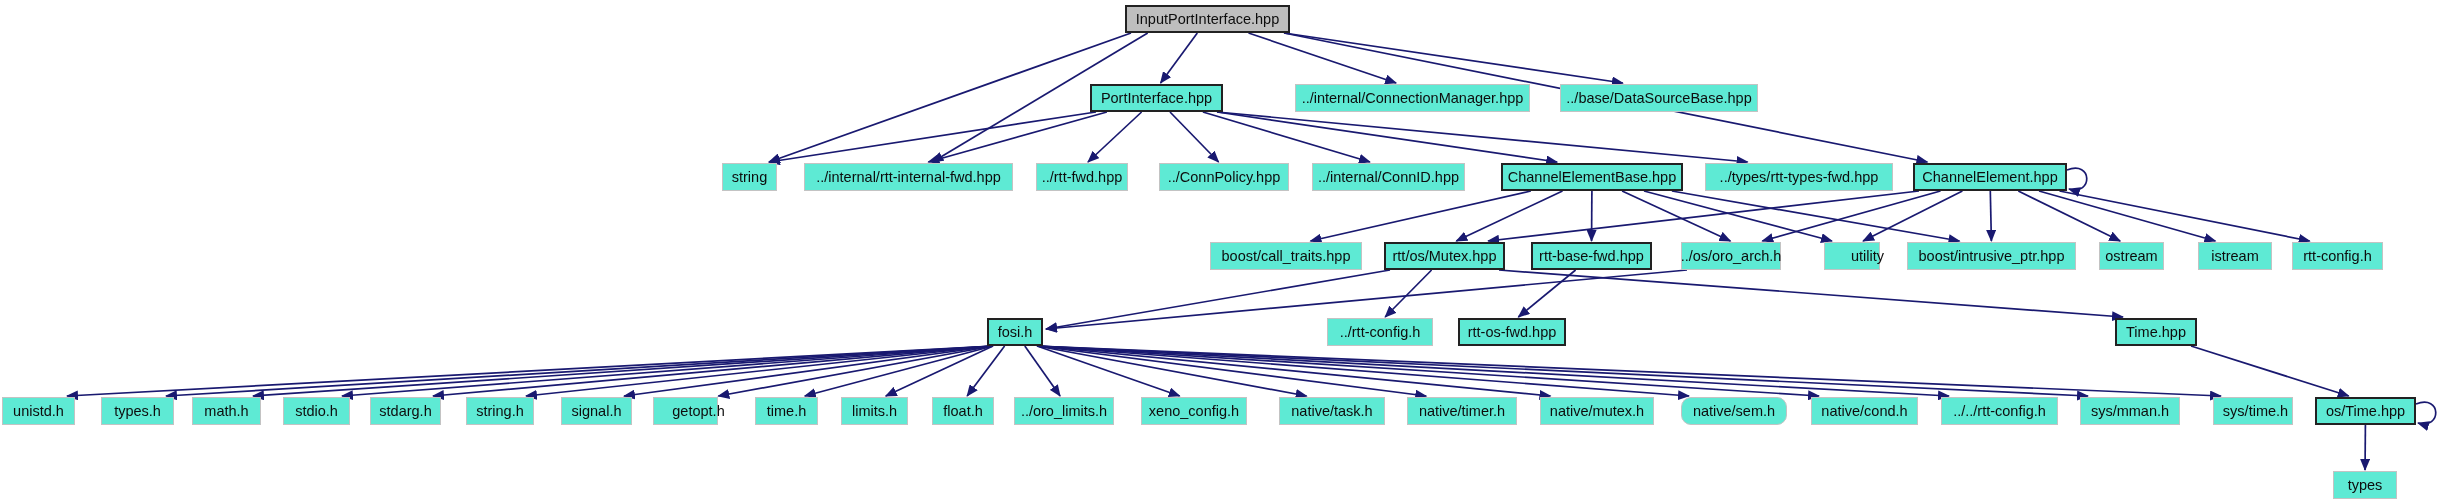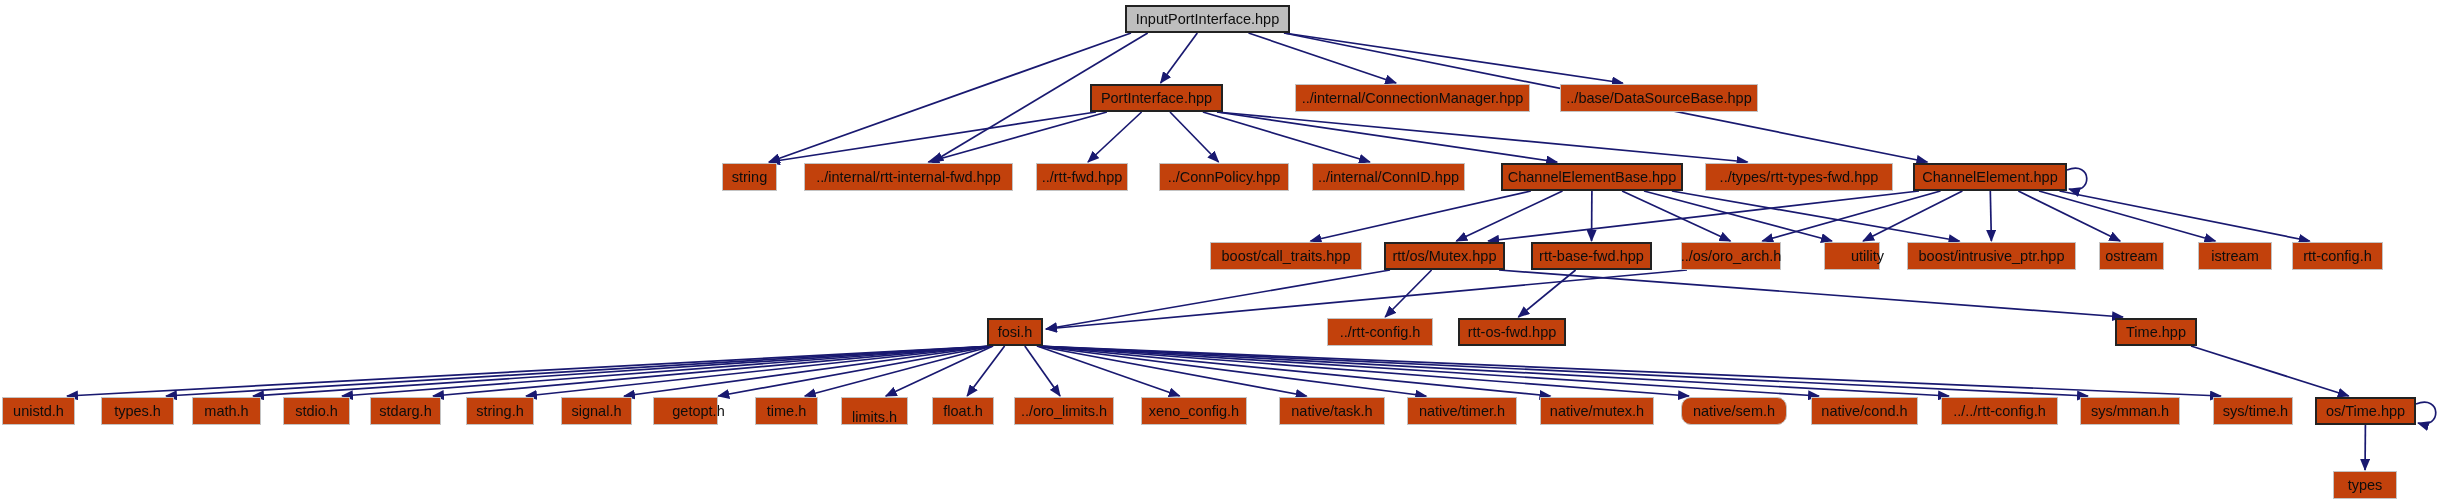--- a/index.html
+++ b/index.html
@@ -8,21 +8,21 @@
     width:2443px;height:504px;
     background:#ffffff;
     font-family:"Liberation Sans",sans-serif;
     overflow:hidden;
   }
   svg.edges{position:absolute;left:0;top:0;pointer-events:none;}
   .node{
     position:absolute;
     height:28px;
     box-sizing:border-box;
-    background:#c2410c;
+    background:#5eead4;
     border:1.4px solid #c3c3c3;
     display:flex;align-items:center;justify-content:center;
     font-size:14.5px;line-height:1;color:#0d0d0d;
     white-space:nowrap;
     padding:0 3px;
     cursor:pointer;
   }
   .node.bold{border:2px solid #222222;}
   .node.root{background:#bebebe;border:2px solid #222222;}
   .node span{pointer-events:none;}
@@ -192,21 +192,21 @@
       </div>
       <div class="node plain" style="left: 561px; top: 397px; width: 71px;">
         <span>signal.h</span>
       </div>
       <div class="node plain" style="left: 653px; top: 397px; width: 65px; padding-left: 29px;">
         <span>getopt.h</span>
       </div>
       <div class="node plain" style="left: 755px; top: 397px; width: 63px;">
         <span>time.h</span>
       </div>
-      <div class="node plain" style="left: 841px; top: 397px; width: 67px; align-items: flex-end;">
+      <div class="node plain" style="left: 841px; top: 397px; width: 67px;">
         <span>limits.h</span>
       </div>
       <div class="node plain" style="left: 932px; top: 397px; width: 62px;">
         <span>float.h</span>
       </div>
       <div class="node plain" style="left: 1014px; top: 397px; width: 100px;">
         <span>../oro_limits.h</span>
       </div>
       <div class="node plain" style="left: 1141px; top: 397px; width: 106px;">
         <span>xeno_config.h</span>

